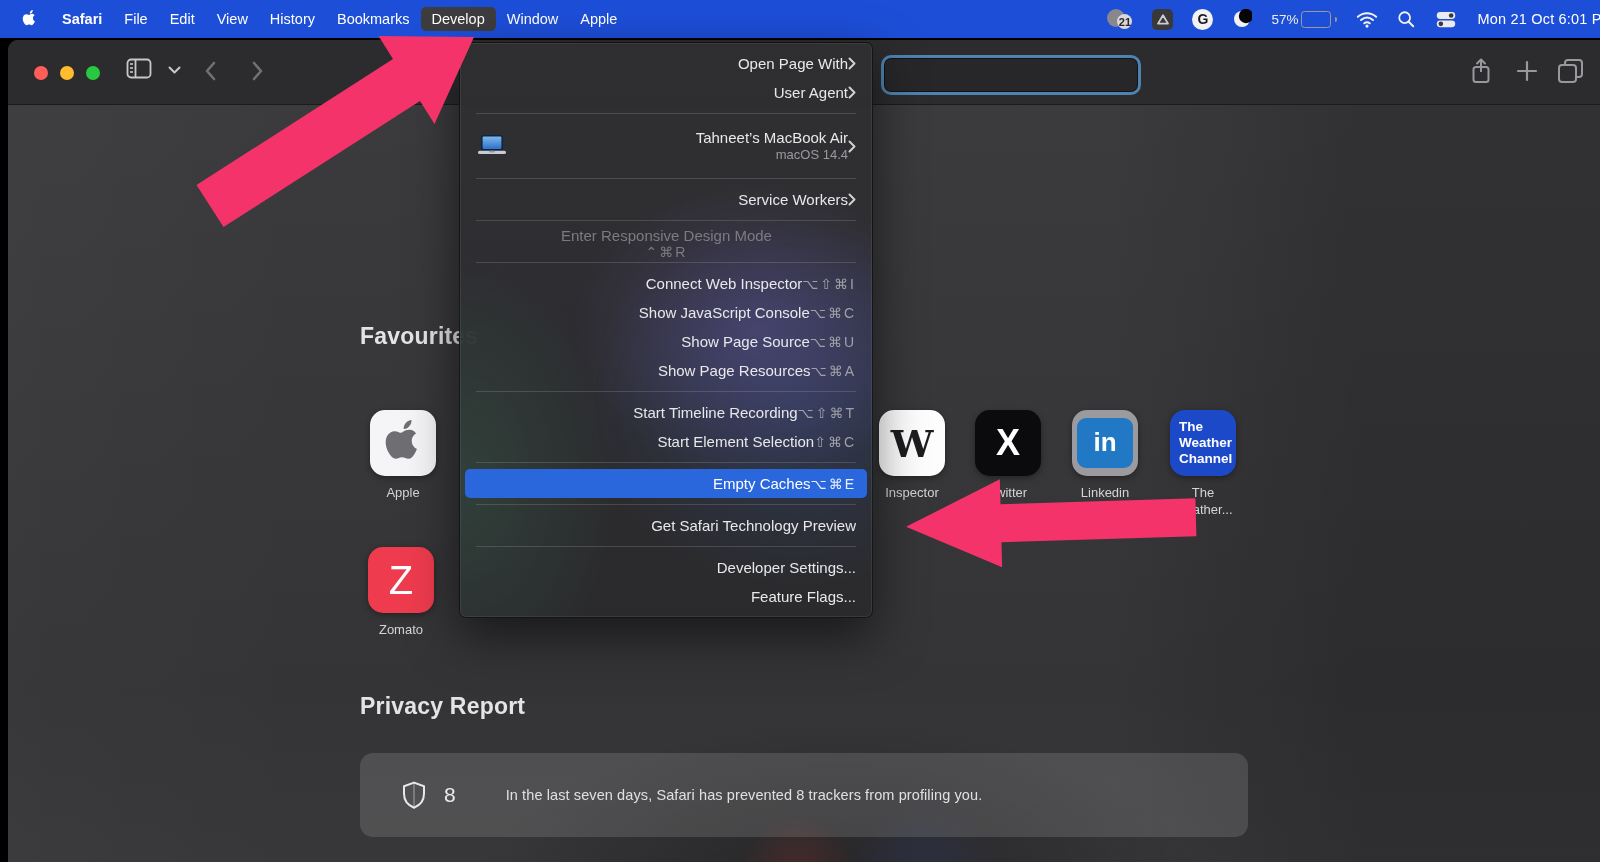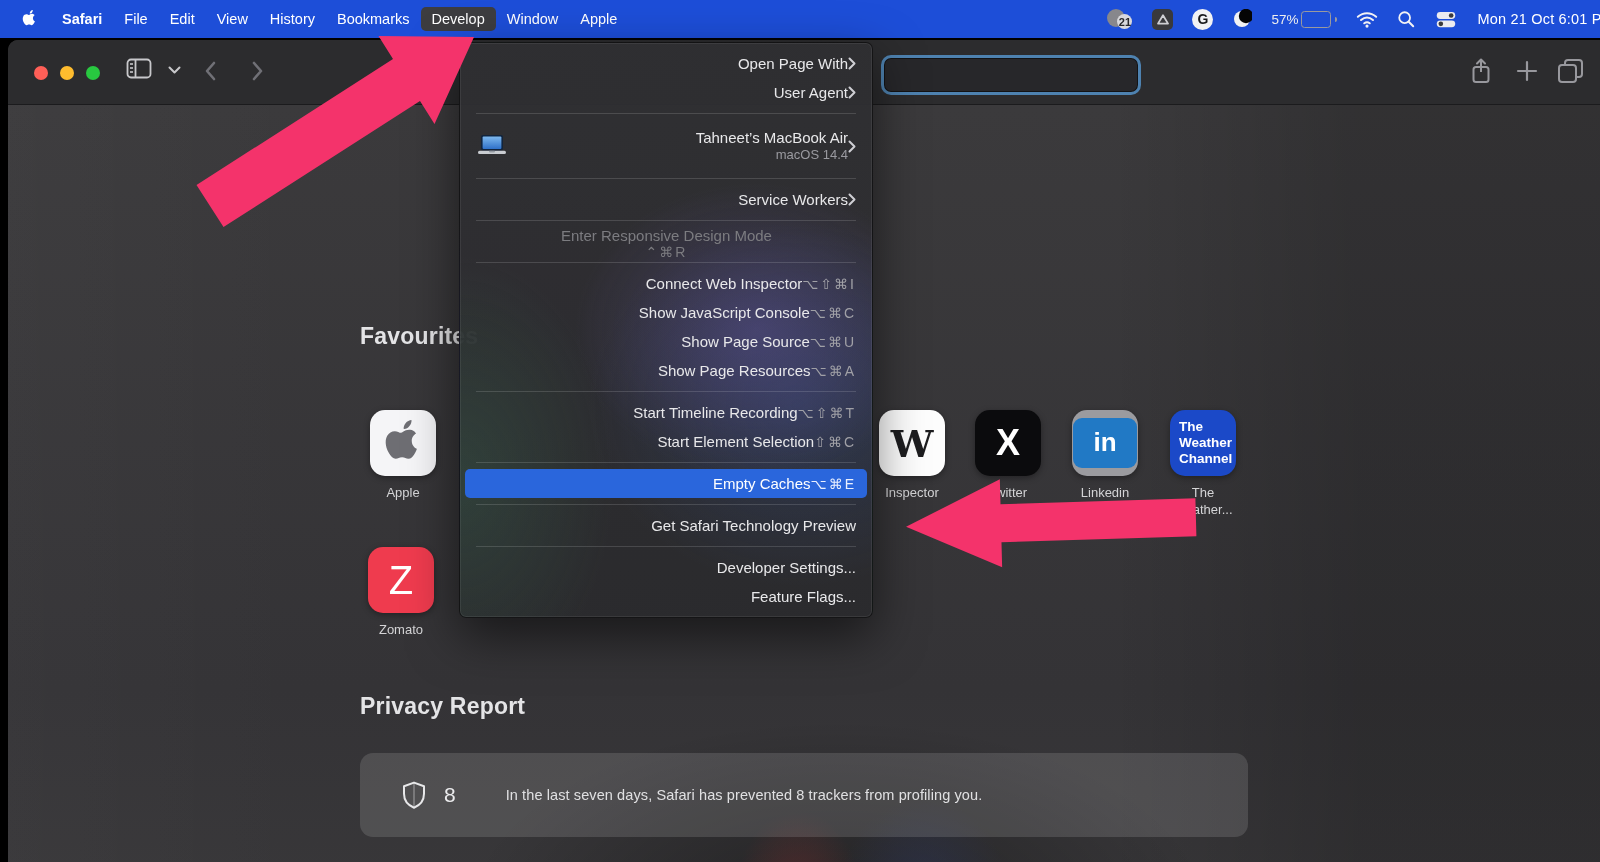--- a/index.html
+++ b/index.html
@@ -66,21 +66,21 @@
   .fav-title{left:352px;top:218px;}
   .priv-title{left:352px;top:588px;}
   .tile-block{position:absolute;width:82px;display:flex;flex-direction:column;align-items:center;}
   .tile{width:66px;height:66px;border-radius:15px;display:flex;align-items:center;justify-content:center;
     box-shadow:0 2px 6px rgba(0,0,0,.35);}
   .tile-label{margin-top:9px;font-size:13px;color:#d4d4d6;text-align:center;line-height:1.3;white-space:pre-line;}
   .tb-apple .tile{background:#f5f5f7;}
   .tb-wikipedia .tile{background:#fdfdfd;color:#1d1d1f;font-family:"DejaVu Serif",serif;font-size:38px;font-weight:700;}
   .tb-twitter .tile{background:#0b0b0d;color:#fff;font-size:36px;font-weight:800;}
   .tb-linkedin .tile{background:#9b9b9f;}
-  .tb-linkedin .inner{width:64px;height:48px;border-radius:9px;background:#2179c5;color:#fff;
+  .tb-linkedin .inner{width:56px;height:48px;border-radius:9px;background:#2179c5;color:#fff;
     font-weight:700;font-size:26px;display:flex;align-items:center;justify-content:center;padding-bottom:2px;}
   .tb-weather .tile{background:#1b49c8;color:#fff;font-size:13.5px;font-weight:700;line-height:1.18;
     justify-content:flex-start;align-items:center;padding-left:9px;box-sizing:border-box;white-space:pre-line;text-align:left;}
   .tb-zomato .tile{background:#ef3b4e;color:#fff;font-size:40px;font-weight:500;}
   .tb-apple{left:354px;top:305px;} .tb-wikipedia{left:863px;top:305px;}
   .tb-twitter{left:959px;top:305px;} .tb-linkedin{left:1056px;top:305px;}
   .tb-weather{left:1154px;top:305px;} .tb-zomato{left:352px;top:442px;}
   .priv-card{
     position:absolute;left:352px;top:648px;width:888px;height:84px;border-radius:13px;
     background:rgba(255,255,255,.13);display:flex;align-items:center;

